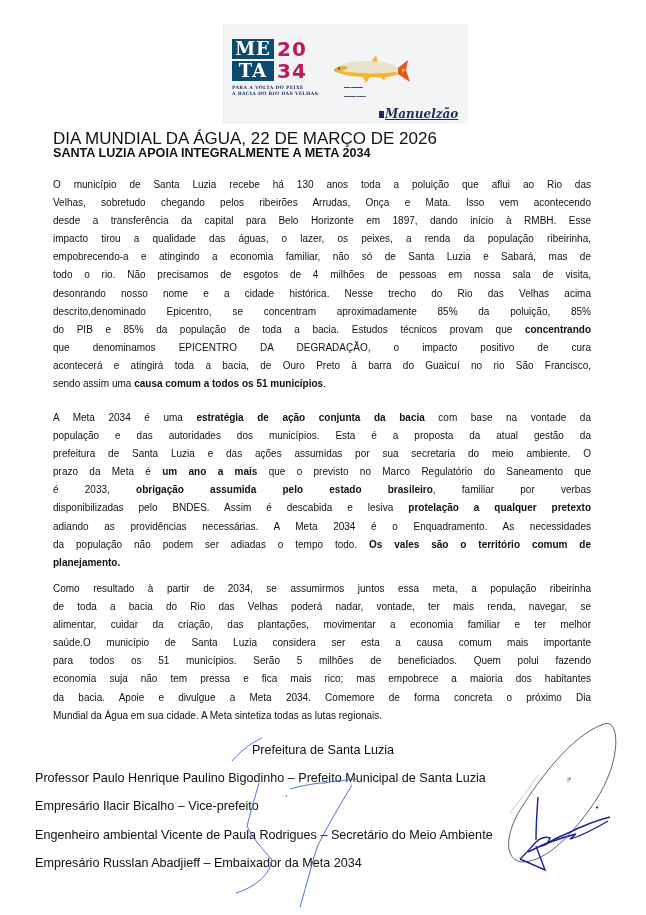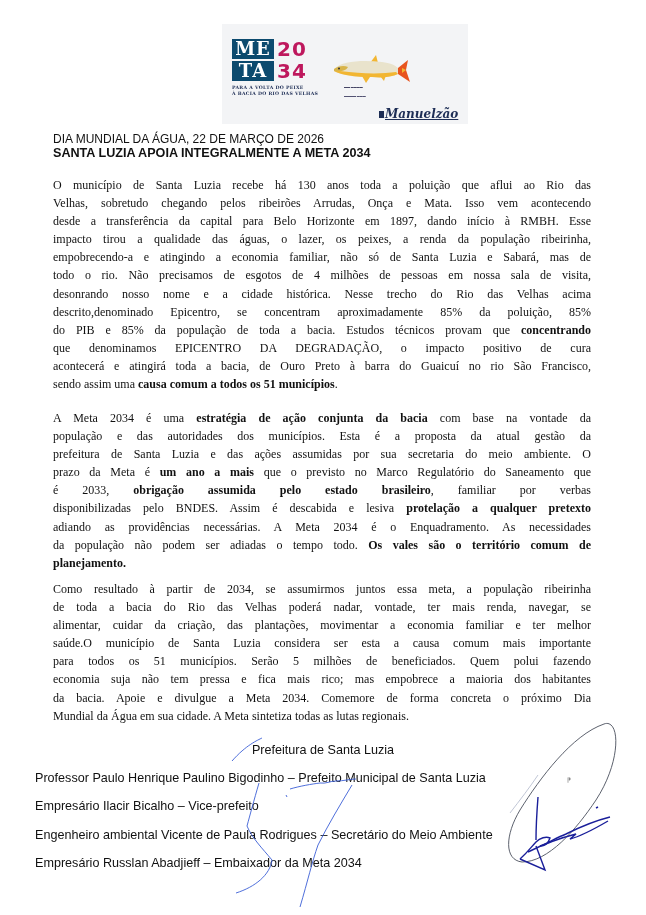--- a/index.html
+++ b/index.html
@@ -28,24 +28,24 @@
   .fish { position: absolute; left: 110px; top: 30px; }
   .fish-cap { position: absolute; left: 122px; top: 61px; font-size: 3px; color: #335; line-height: 4px; }
   .fish-cap2 { position: absolute; left: 122px; top: 70px; font-size: 3px; color: #446; }
   .manuel {
     position: absolute; left: 157px; top: 83px; font-family: "DejaVu Serif", serif; font-weight: bold;
     font-style: italic; font-size: 12px; color: #1d2d55; display: flex; align-items: center; gap: 1px;
     text-decoration: underline;
   }
   .manuel .sq { width: 5px; height: 7px; background: #1d2d55; display: inline-block; }
 
-  .head1 { position: absolute; left: 53px; top: 131px; font-size: 12px; line-height: 16px; white-space: nowrap; }
+  .head1 { position: absolute; left: 53px; top: 131px; font-size: 17px; line-height: 16px; white-space: nowrap; }
   .head2 { position: absolute; left: 53px; top: 145px; font-size: 12.6px; line-height: 16px; font-weight: bold; white-space: nowrap; }
 
-  .para { position: absolute; left: 53px; width: 538px; font-size: 12px; font-family: Liberation Serif, serif; }
+  .para { position: absolute; left: 53px; width: 538px; font-size: 10px; }
   .line { height: 18.1px; line-height: 18.1px; text-align: justify; text-align-last: justify; white-space: nowrap; overflow: visible; }
   .line.last { text-align-last: left; }
   .line b { font-weight: bold; }
   .p1 { top: 176px; }
   .p2 { top: 409px; }
   .p3 { top: 580px; }
 
   .sig-org { position: absolute; left: 0; width: 646px; top: 742px; text-align: center; font-size: 12.6px; line-height: 16px; }
   .sig-line { position: absolute; left: 35px; font-size: 12.6px; line-height: 16px; white-space: nowrap; }
   .s1 { top: 770px; } .s2 { top: 798px; } .s3 { top: 827px; } .s4 { top: 855px; }

